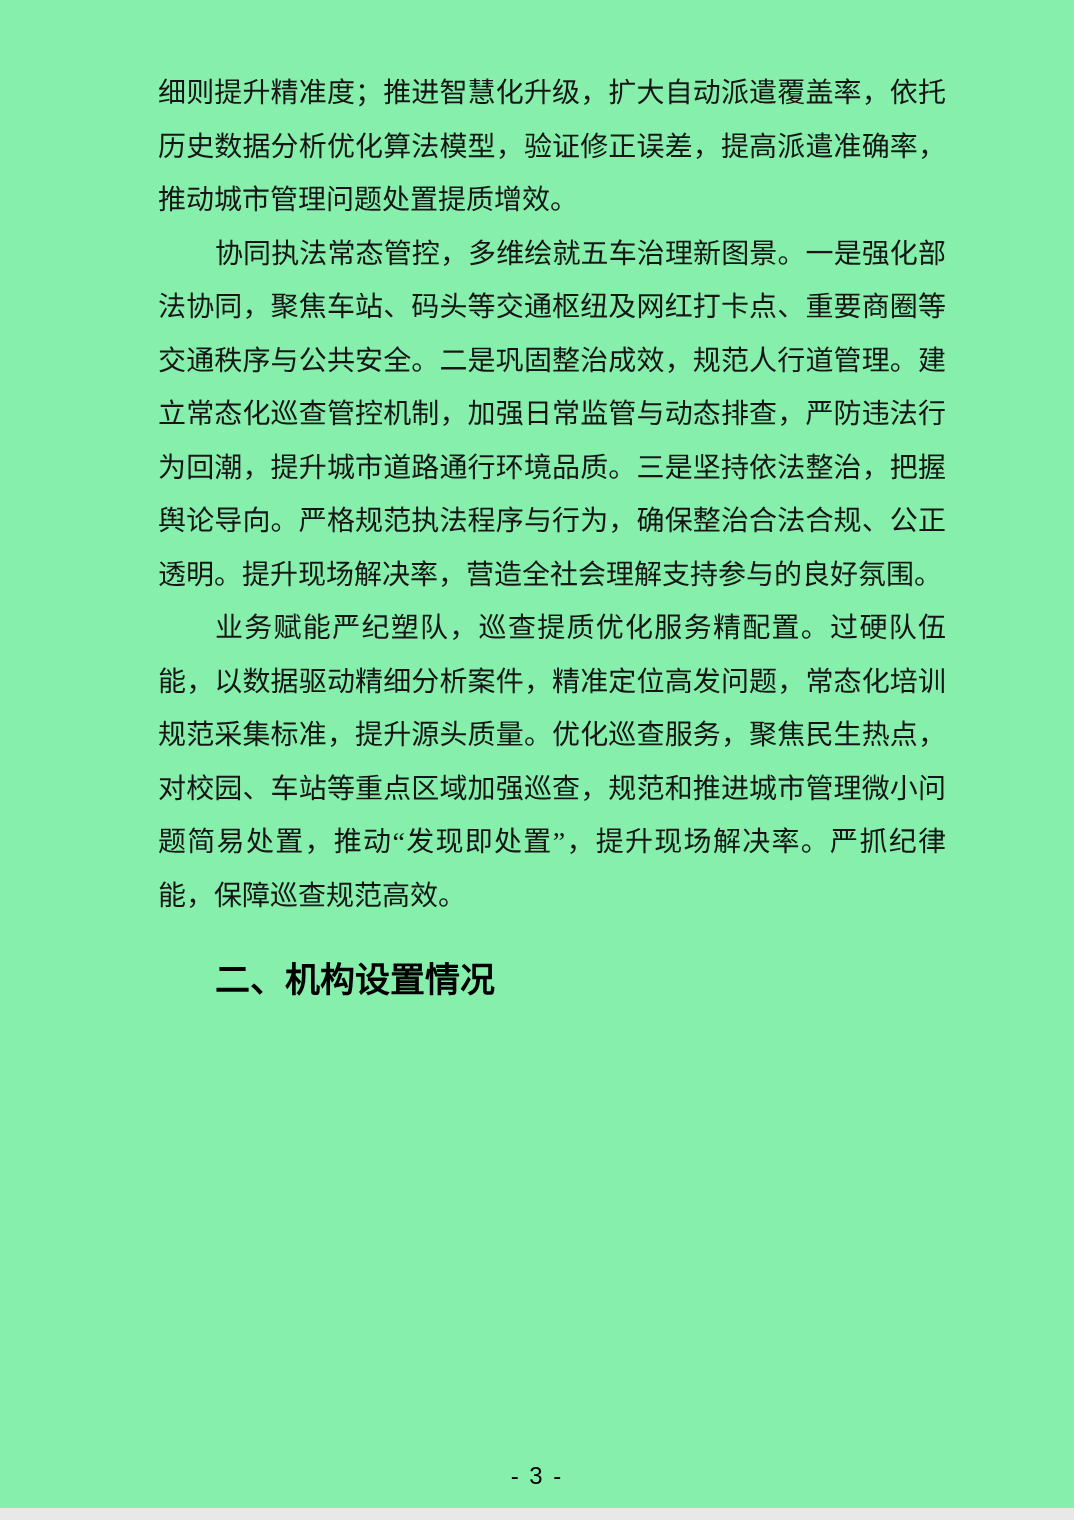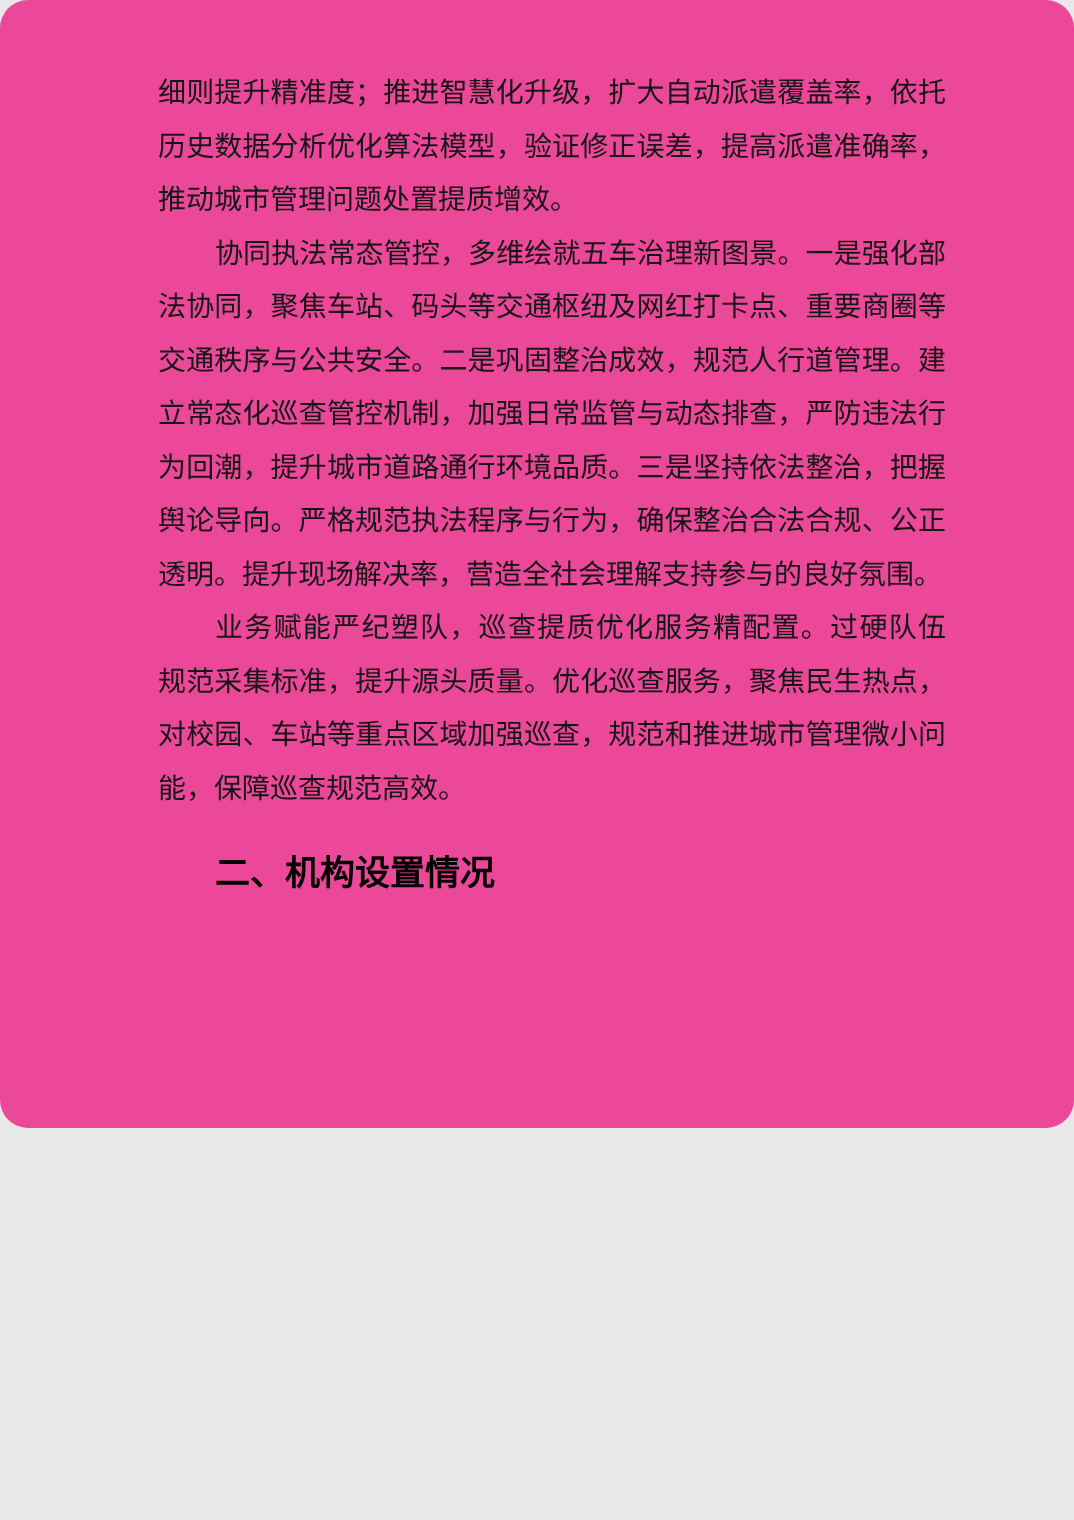--- a/index.html
+++ b/index.html
@@ -7,26 +7,25 @@
     padding: 0;
   }
   body {
     width: 1074px;
     height: 1520px;
     background: #e8e8e8;
   }
   .page {
     position: relative;
     width: 1074px;
-    height: 1128px;
-    background: #ec4899;
+    height: 1508px;
+    background: #86efac;
     overflow: hidden;
     color: #161616;
     font-family: "Liberation Serif", "DejaVu Serif", serif;
-    border-radius: 28px;
   }
   .body-text {
     position: absolute;
     left: 158px;
     top: 66px;
     width: 788px;
   }
   .line {
     font-size: 28px;
     line-height: 53.5px;
@@ -75,19 +74,21 @@
     <div class="line">历史数据分析优化算法模型，验证修正误差，提高派遣准确率，</div>
     <div class="line para-end">推动城市管理问题处置提质增效。</div>
     <div class="line indent">协同执法常态管控，多维绘就五车治理新图景。一是强化部</div>
     <div class="line">法协同，聚焦车站、码头等交通枢纽及网红打卡点、重要商圈等</div>
     <div class="line">交通秩序与公共安全。二是巩固整治成效，规范人行道管理。建</div>
     <div class="line">立常态化巡查管控机制，加强日常监管与动态排查，严防违法行</div>
     <div class="line">为回潮，提升城市道路通行环境品质。三是坚持依法整治，把握</div>
     <div class="line">舆论导向。严格规范执法程序与行为，确保整治合法合规、公正</div>
     <div class="line para-end">透明。提升现场解决率，营造全社会理解支持参与的良好氛围。</div>
     <div class="line indent">业务赋能严纪塑队，巡查提质优化服务精配置。过硬队伍</div>
+    <div class="line">能，以数据驱动精细分析案件，精准定位高发问题，常态化培训</div>
     <div class="line">规范采集标准，提升源头质量。优化巡查服务，聚焦民生热点，</div>
     <div class="line">对校园、车站等重点区域加强巡查，规范和推进城市管理微小问</div>
+    <div class="line">题简易处置，推动“发现即处置”，提升现场解决率。严抓纪律</div>
     <div class="line para-end">能，保障巡查规范高效。</div>
     <h2 class="section-heading">二、机构设置情况</h2>
   </div>
   <div class="page-number">- 3 -</div>
 </div>
 
 </body></html>

